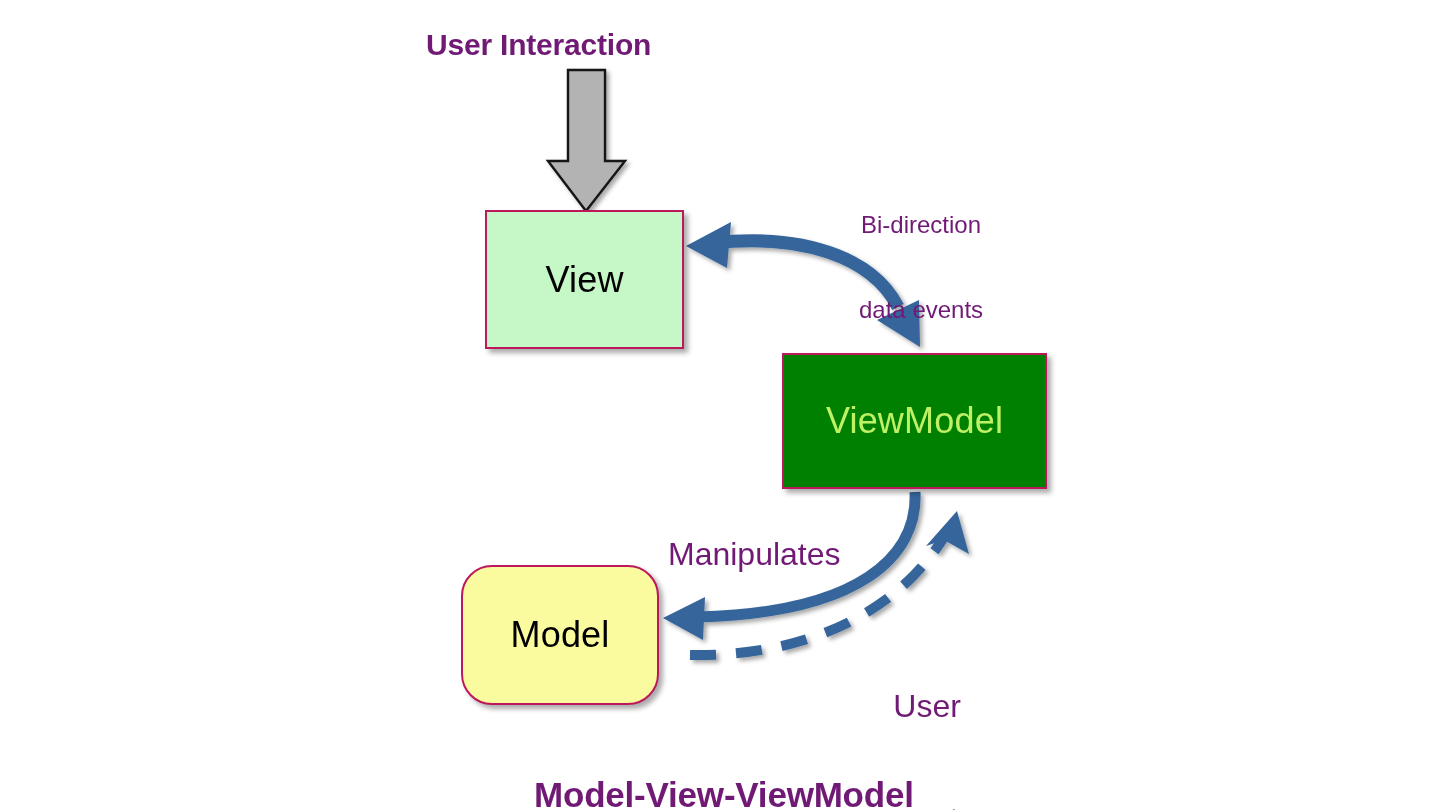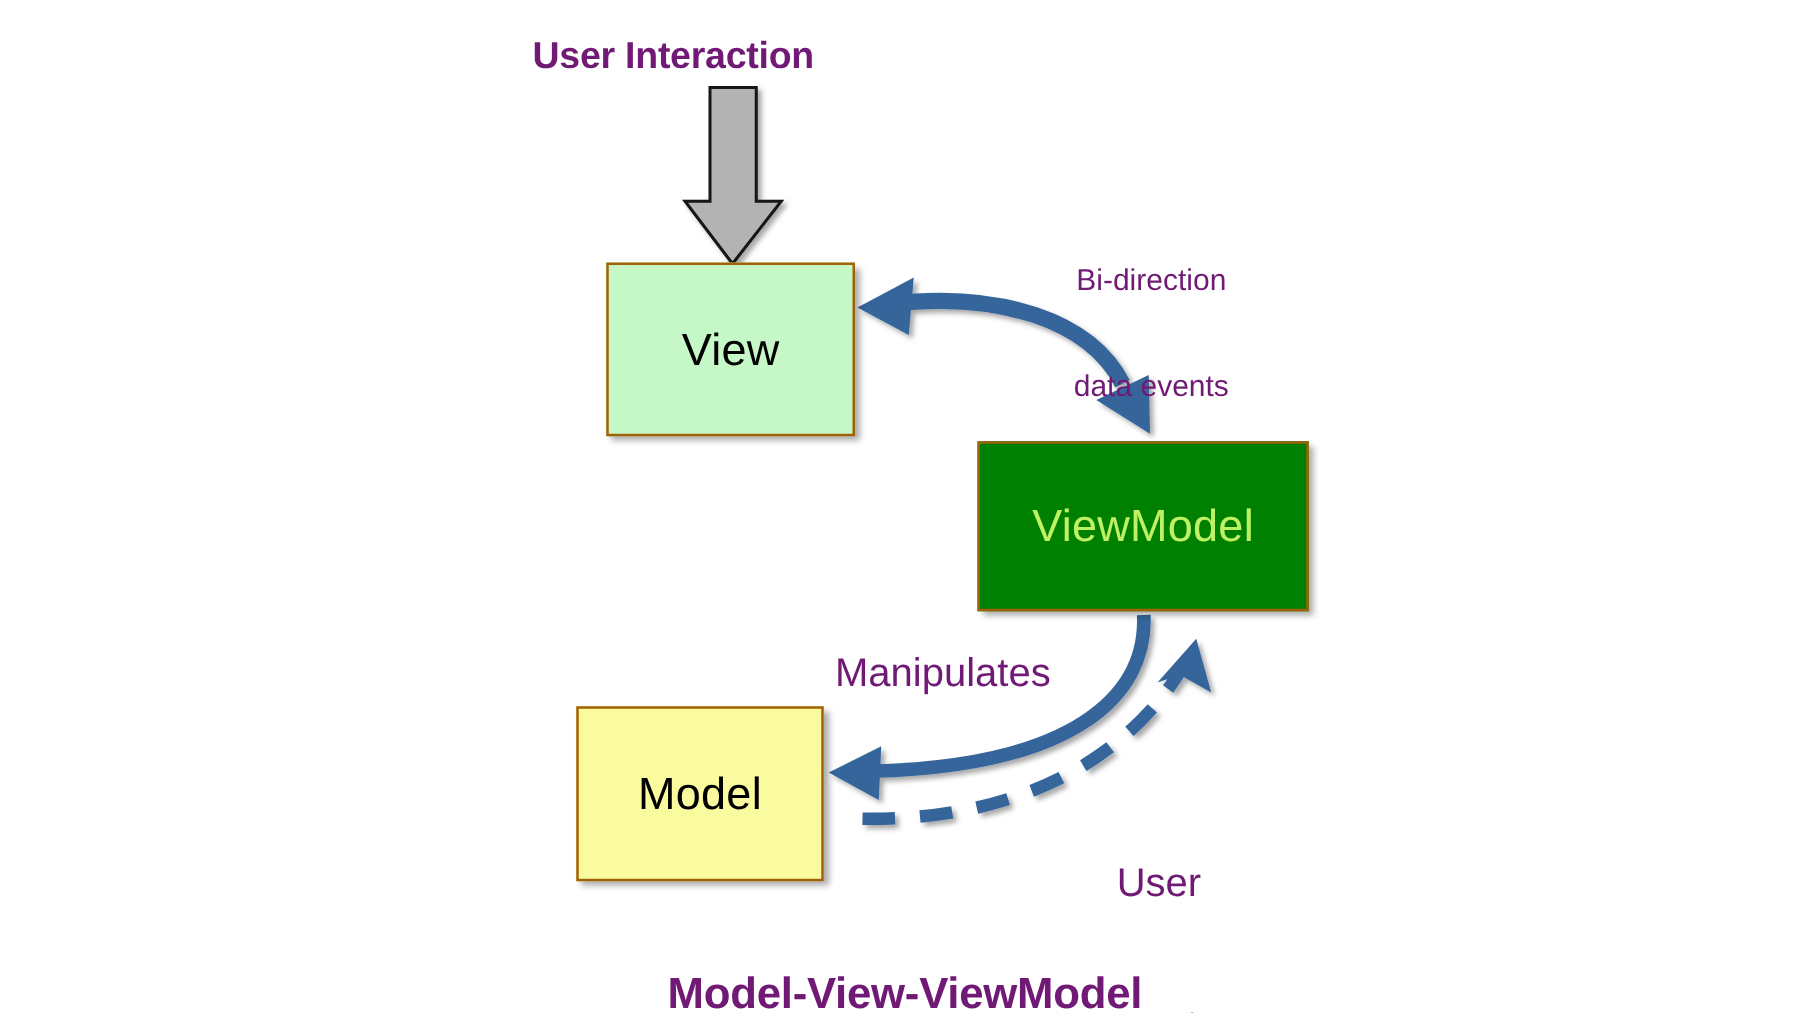--- a/index.html
+++ b/index.html
@@ -27,21 +27,21 @@
     left: 0;
     top: 0;
     width: 1440px;
     height: 810px;
   }
 
   
   .node-box {
     position: absolute;
     box-sizing: border-box;
-    border: 2px solid #a16207;
+    border: 2px solid #be185d;
     display: flex;
     align-items: center;
     justify-content: center;
     box-shadow: 4px 4px 5px rgba(0,0,0,0.33);
   }
   .node-label {
     font-size: 36px;
     color: #000000;
     line-height: 1;
     letter-spacing: 0.2px;
@@ -61,20 +61,21 @@
     width: 265px;
     height: 136px;
     background: #008000;
   }
   #model-box {
     left: 461px;
     top: 565px;
     width: 198px;
     height: 140px;
     background: #FAFA9E;
+    border-radius: 31px;
   }
 
   
   .free-text {
     position: absolute;
     color: #701a75;
     white-space: pre;
     line-height: 1.18;
   }
   #user-interaction-title {
@@ -93,21 +94,21 @@
     margin-top: 36px;
   }
   #binding-label {
     left: 859px;
     top: 154px;
     font-size: 24px;
     text-align: center;
   }
   #manipulates-label {
     left: 668px;
-    top: 520px;
+    top: 536px;
     font-size: 32px;
   }
   #fires-events-label {
     left: 880px;
     top: 612px;
     font-size: 32px;
     text-align: center;
   }
 </style>
 </head>

